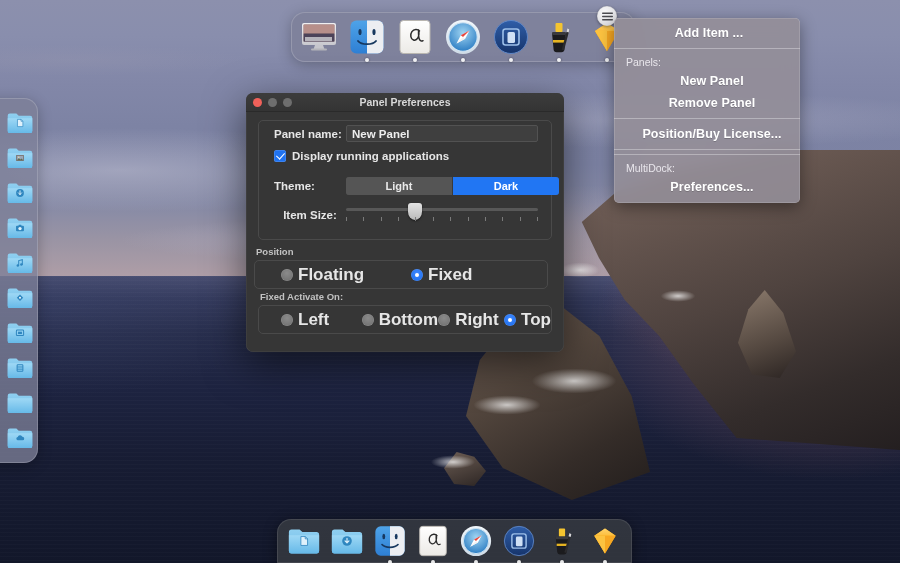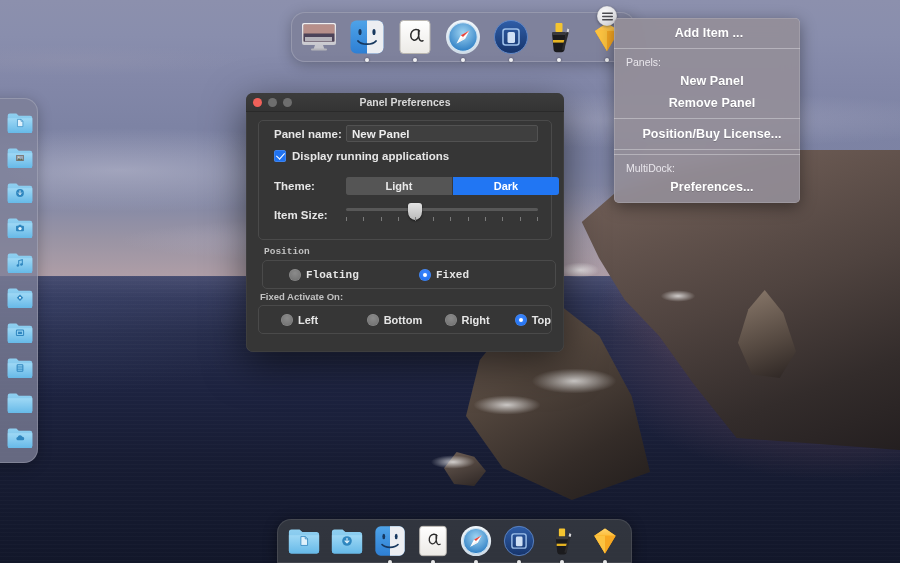--- a/index.html
+++ b/index.html
@@ -210,58 +210,58 @@
     box-shadow:inset 0 0 0 .5px rgba(255,255,255,.12);
   }
   .seg{
     flex:1; display:flex; align-items:center; justify-content:center;
     font-size:11px; font-weight:bold; color:#e9e9e9; background:#555555;
   }
   .seg.active{ background:#2176f3; color:#ffffff; }
   .seg + .seg{ border-left:1px solid #3a3a3a; }
 
   #row-size{ left:28px; top:110px; }
-  #size-label{ width:72px; }
+  #size-label{ width:72px;text-align:center; }
   #slider-wrap{ position:relative; width:192px; height:24px; }
   #slider-track{
     position:absolute; left:0; top:5px; width:192px; height:3px;
     background:#585858; border-radius:2px;
   }
   #slider-thumb{
     position:absolute; left:62px; top:0px; width:14px; height:17px;
     background:linear-gradient(180deg,#e4e4e4,#b9b9b9);
     border-radius:3px 3px 50% 50%;
     box-shadow:0 1px 2px rgba(0,0,0,.55);
   }
   #slider-ticks{
     position:absolute; left:0; top:14px; width:192px; height:6px;
     display:flex; justify-content:space-between;
   }
   .tick{ width:1px; height:4px; background:#7a7a7a; }
 
-  #position-section{ position:absolute; left:16px; top:153px; width:294px;font-family:Liberation Mono, monospace; }
+  #position-section{ position:absolute; left:8px; top:153px; width:294px; }
   #fixed-section{ position:absolute; left:12px; top:198px; width:294px; }
   .section-cap{ font-size:9.5px; color:#c2c2c2; font-weight:bold; margin:0 0 3px 2px; }
   .radio-box{
     border:1px solid #4a4a4a; border-radius:5px; height:29px;
     display:flex; align-items:center; padding-left:26px; gap:0;
   }
   .radio-opt{ display:flex; align-items:center; gap:5px; }
   .radio{
     width:12px; height:12px; border-radius:50%;
     background:radial-gradient(circle at 50% 35%,#8b8b8b,#6d6d6d);
     box-shadow:inset 0 0 0 .5px rgba(255,255,255,.18);
     position:relative;
   }
   .radio.on{ background:radial-gradient(circle at 50% 35%,#3d87ff,#1a6bea); }
   .radio.on::after{
     content:""; position:absolute; left:4px; top:4px;
     width:4px; height:4px; border-radius:50%; background:#fff;
   }
-  .radio-label{ font-size:11px; color:#e6e6e6; font-weight:bold; }
+  .radio-label{ font-size:17px; color:#e6e6e6; font-weight:bold; }
 </style>
 </head>
 <body>
 
 <div id="wallpaper">
   <div class="wp-sky"></div>
   <div class="wp-sea"></div>
   <div class="wp-sea-tex"></div>
   <div class="wp-haze-right"></div>
   <div class="wp-cliff"></div>

